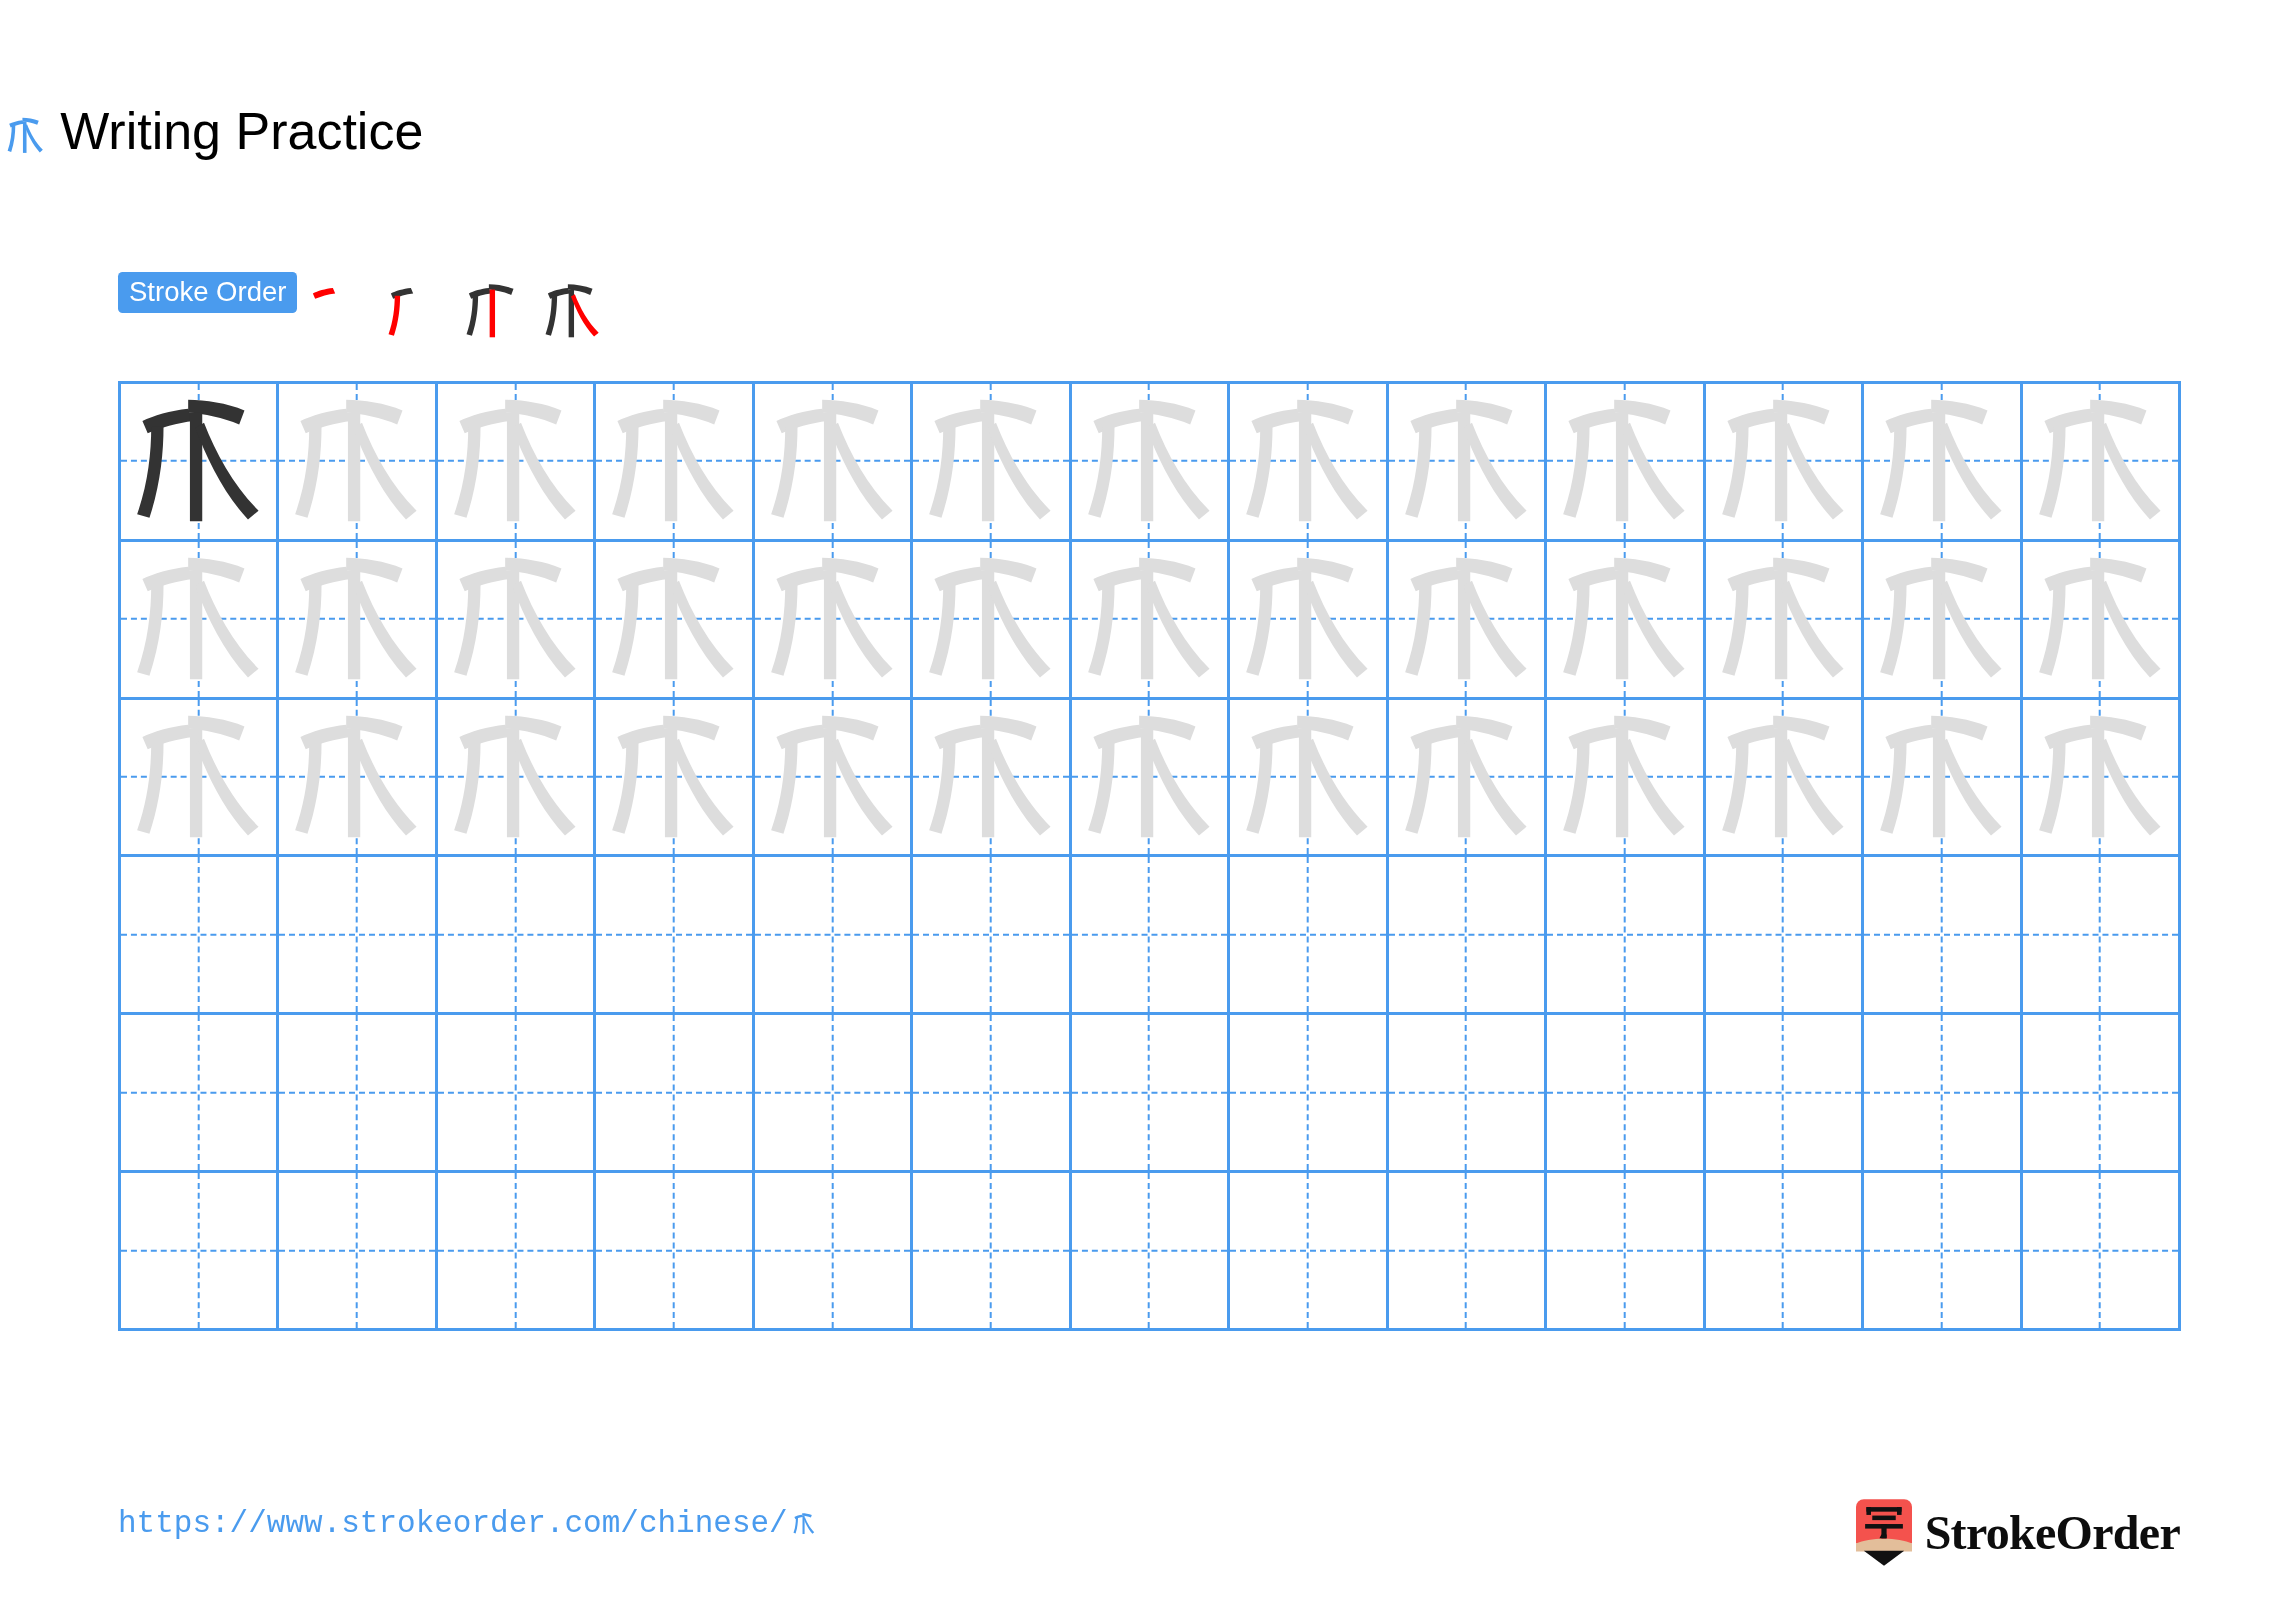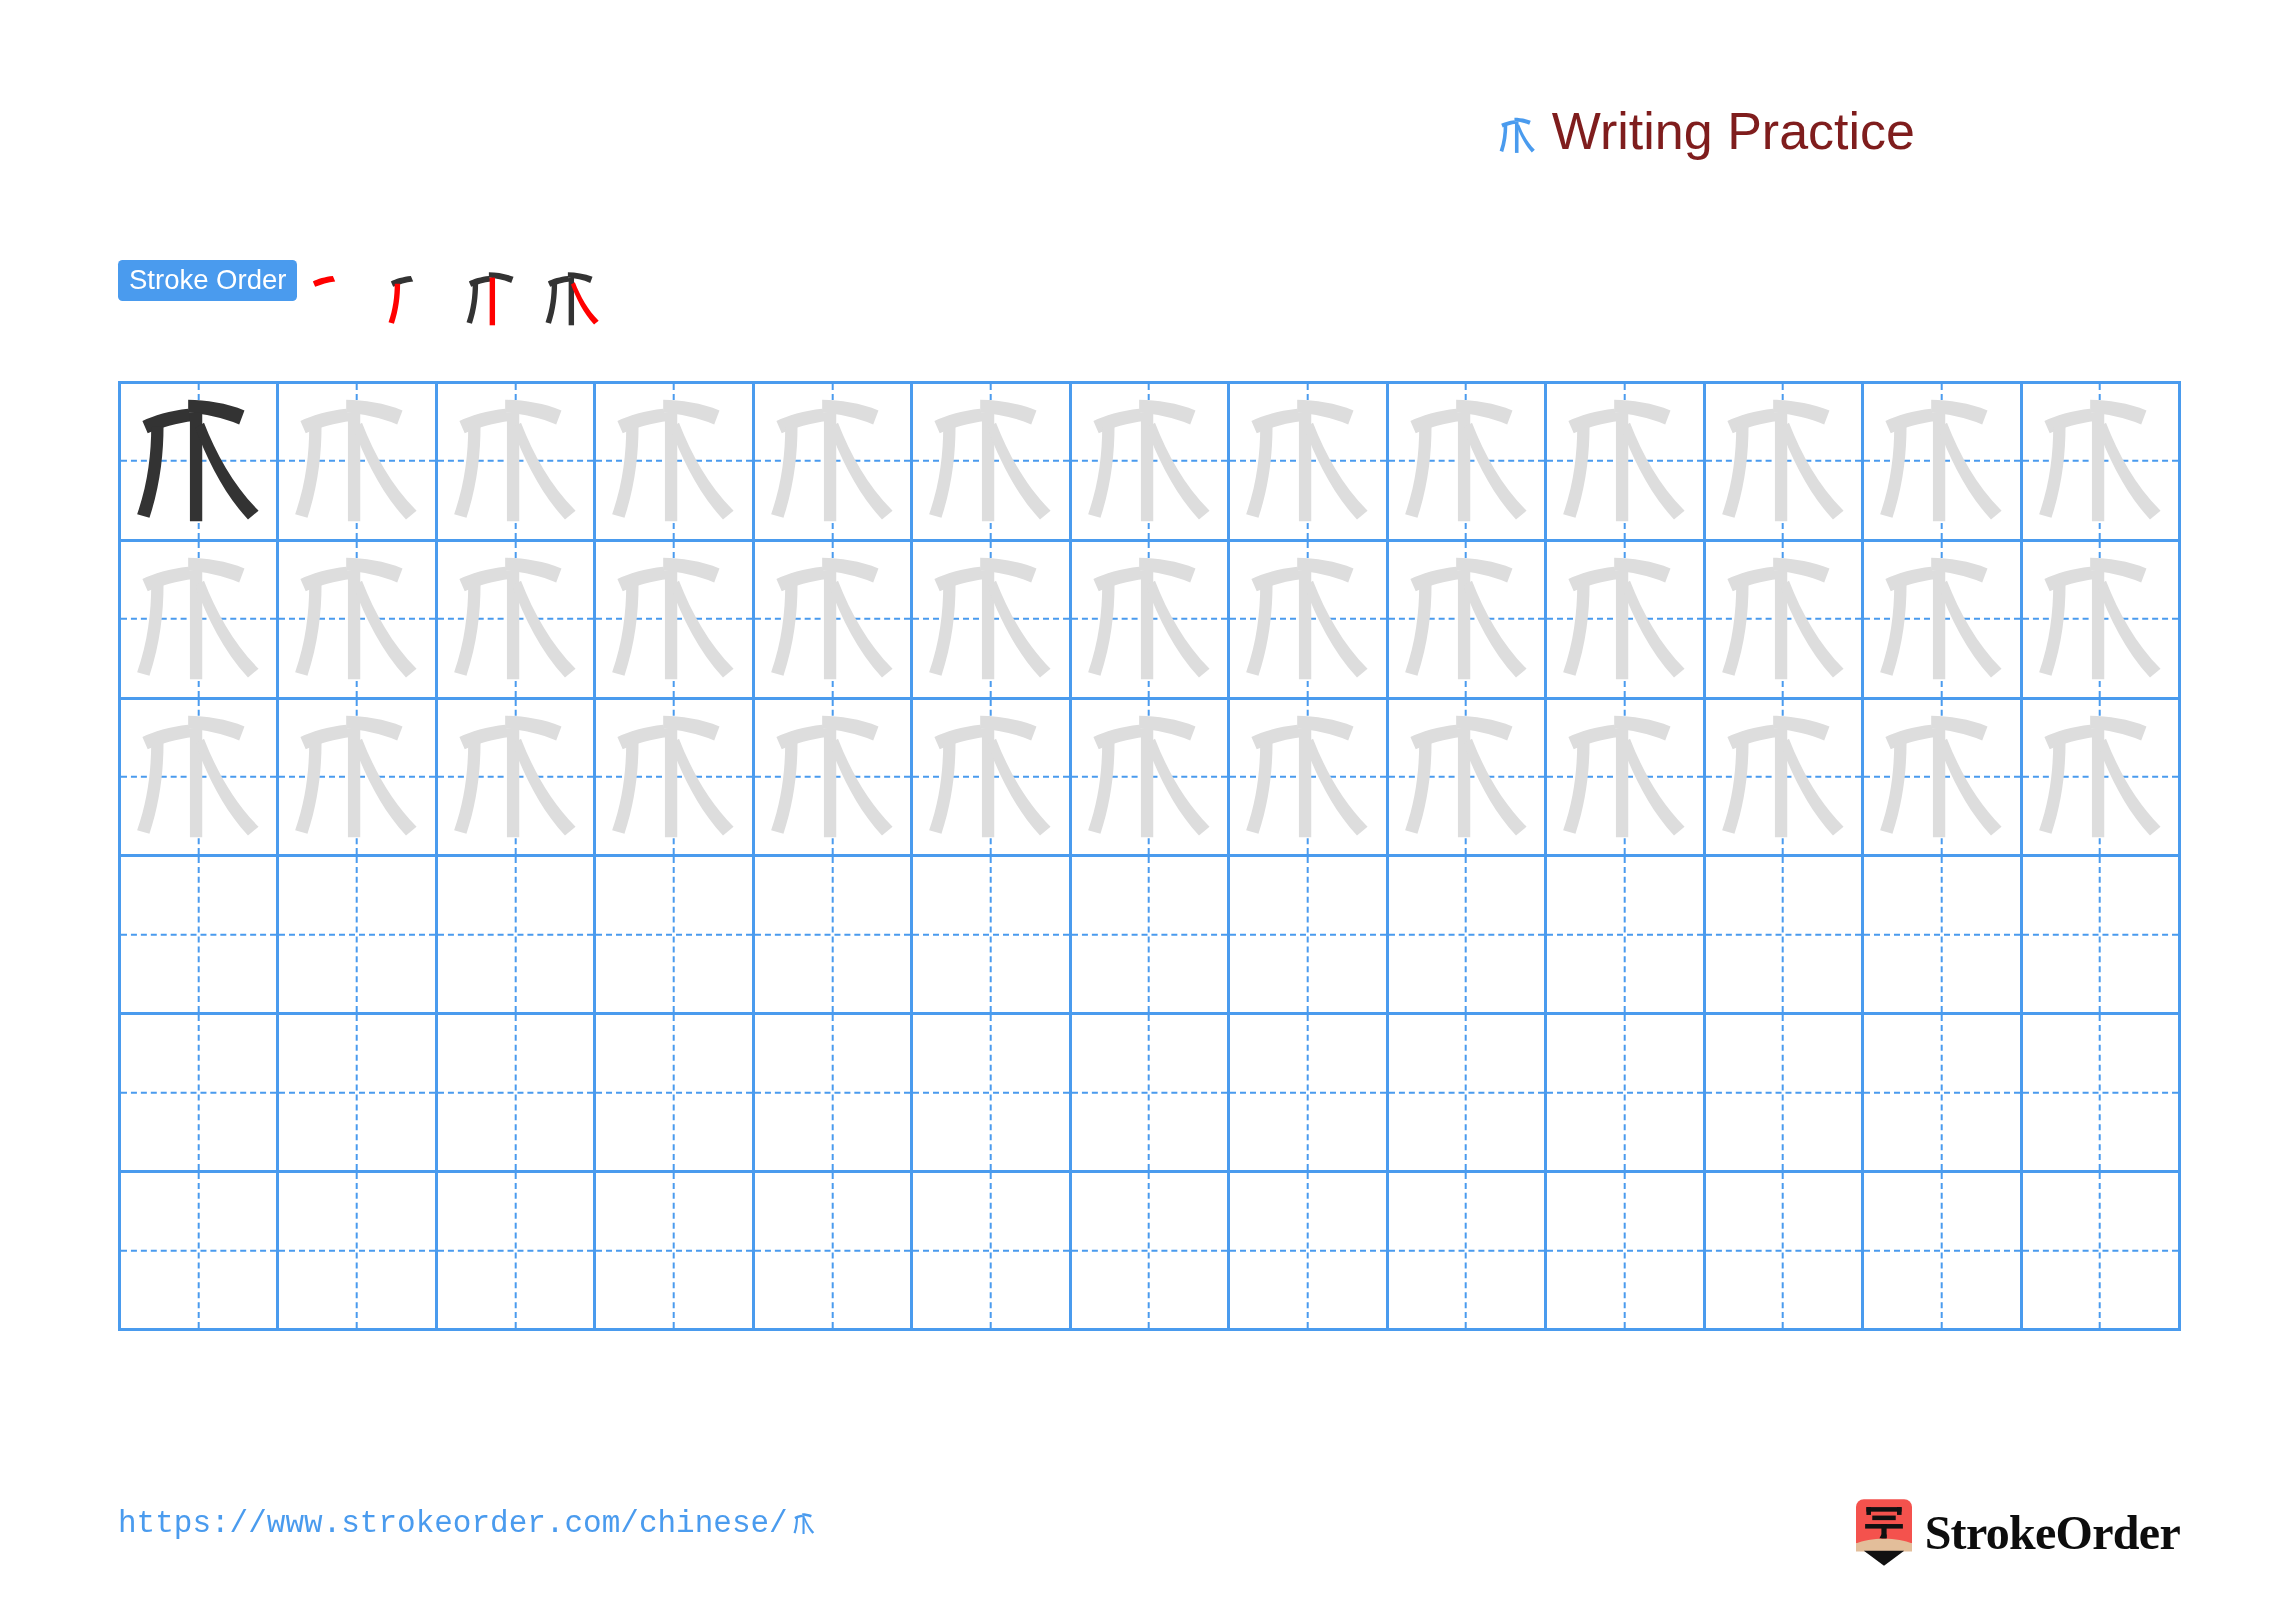--- a/index.html
+++ b/index.html
@@ -15,42 +15,42 @@
     font-family: "Liberation Sans", sans-serif;
     overflow: hidden;
   }
 
   
   #page-title {
     position: absolute;
     left: 0;
     top: 105px;
     width: 1915px;
-    text-align: right;
-    color: #7f1d1d;
+    text-align: left;
+    color: #000000;
     font-size: 52px;
     font-weight: 400;
     letter-spacing: 0px;
     line-height: 1;
     white-space: nowrap;
   }
   #page-title .title-char {
     font-size: 0;
     display: inline-block;
     vertical-align: -9.2px;
     margin-right: 9.2px;
   }
   #page-title .title-char svg { display: block; }
   #page-title .title-text { vertical-align: baseline; }
 
   
   #stroke-order-row {
     position: absolute;
     left: 118px;
-    top: 256px;
+    top: 268px;
     height: 79px;
     display: flex;
     align-items: flex-start;
   }
   #stroke-order-badge {
     background: #4A9BEE;
     color: #ffffff;
     font-size: 27.5px;
     font-weight: 400;
     border-radius: 4.6px;

